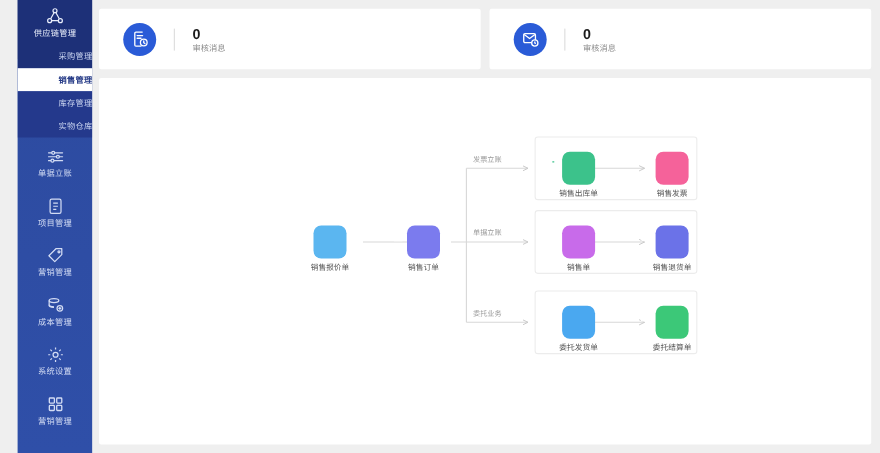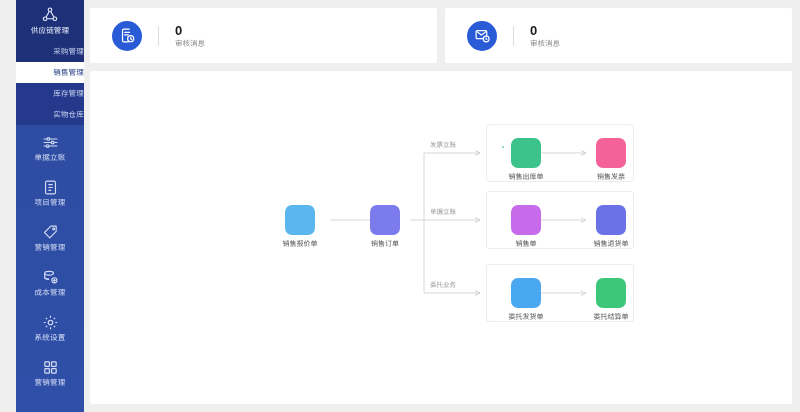--- a/index.html
+++ b/index.html
@@ -28,21 +28,21 @@
   .side-item .s-label { font-size: 7.5px; line-height: 1.1; letter-spacing: .2px; white-space: nowrap; }
   .side-item .s-icon { display: block; line-height: 0; margin-bottom: 3px; }
 
   
   .si-first { padding: 6px 0 6px; }
   .si-first .s-label { color: #e8edfb; }
 
   
   .si-text { height: 21px; font-size: 7.5px; align-items: flex-end; }
   .si-text.active { background: #ffffff; }
-  .si-text.active .s-label { color: #253a86; font-weight: normal; padding-left: 40px; }
+  .si-text.active .s-label { color: #253a86; font-weight: bold; padding-left: 40px; }
   .si-sub { background: #24398c; }
 
   
   .si-icon-row { height: 45px; }
   .si-icon-row .s-label { color: #d3dcf4; }
 
   
   .main { flex: 1; height: 412px; display: flex; flex-direction: column; padding: 8px 8px 8px 6px; gap: 8px; background:#efefef; }
 
   .cards { display: flex; gap: 8px; height: 55px; flex: 0 0 55px; }

